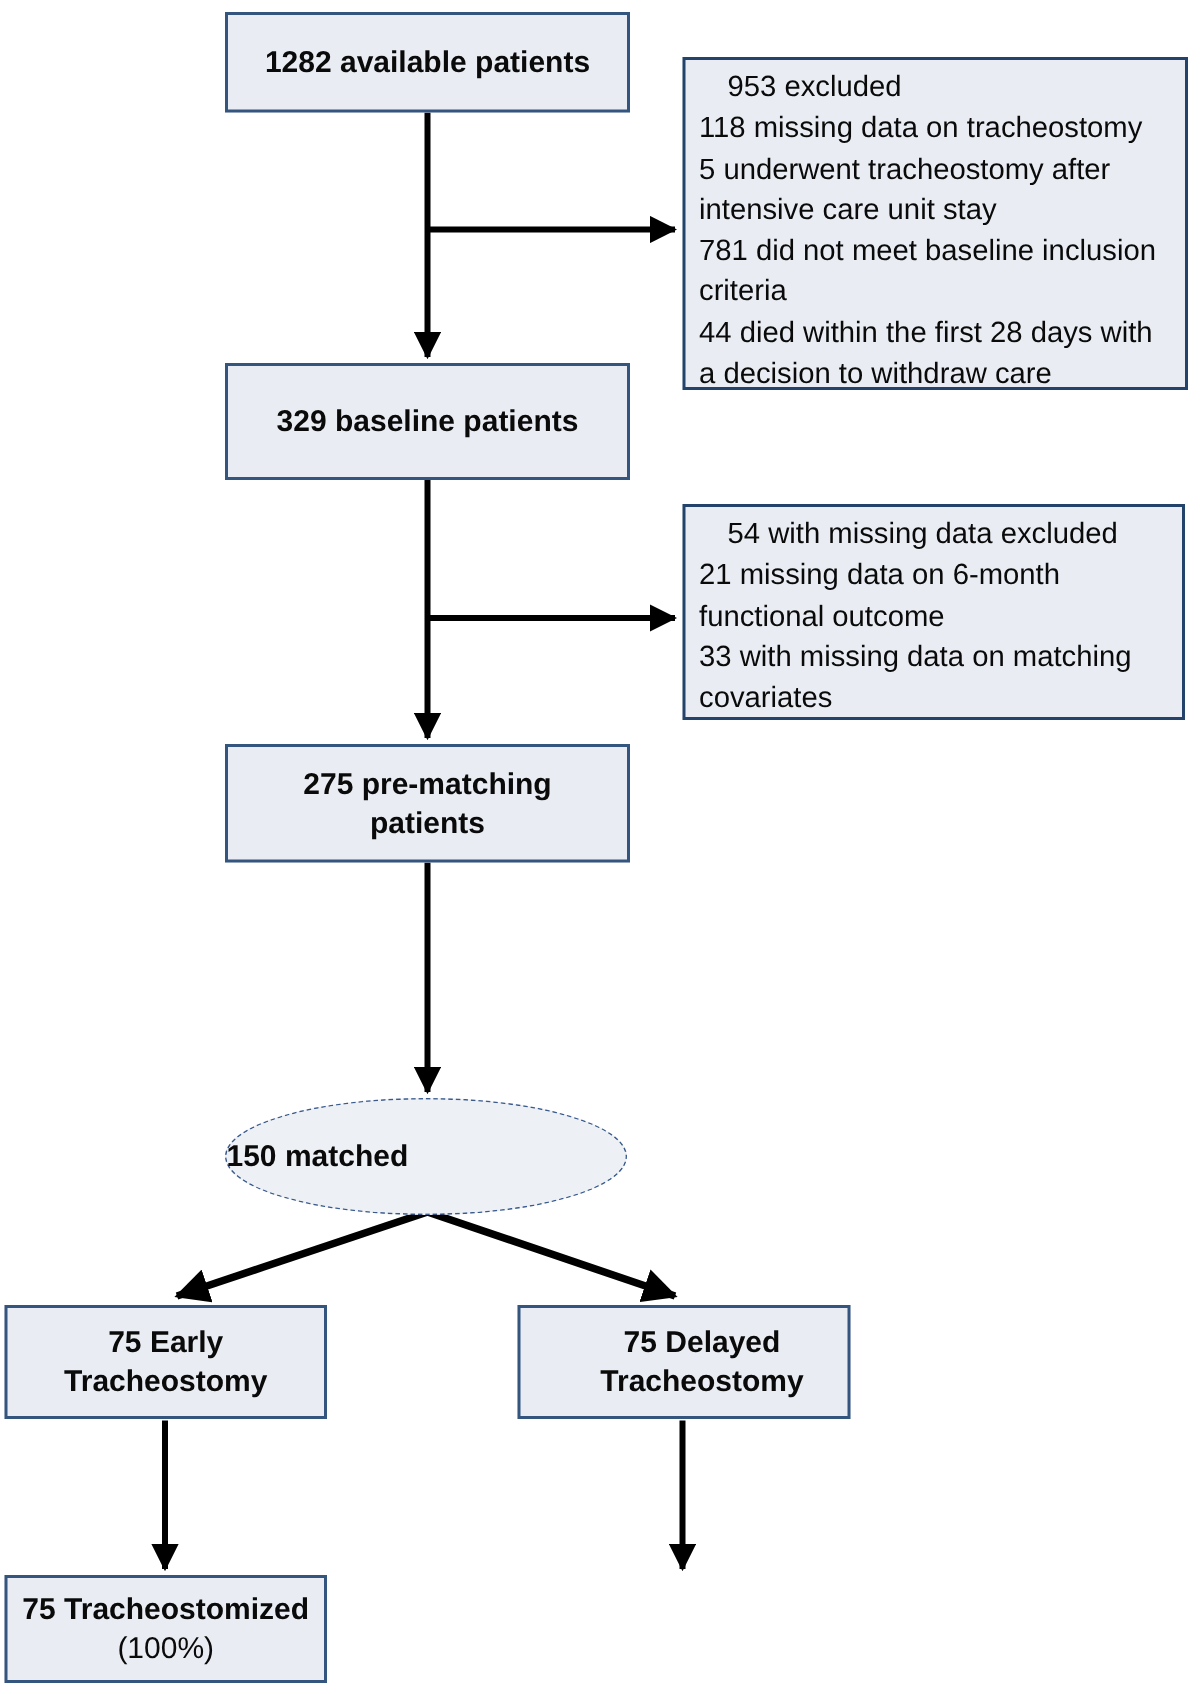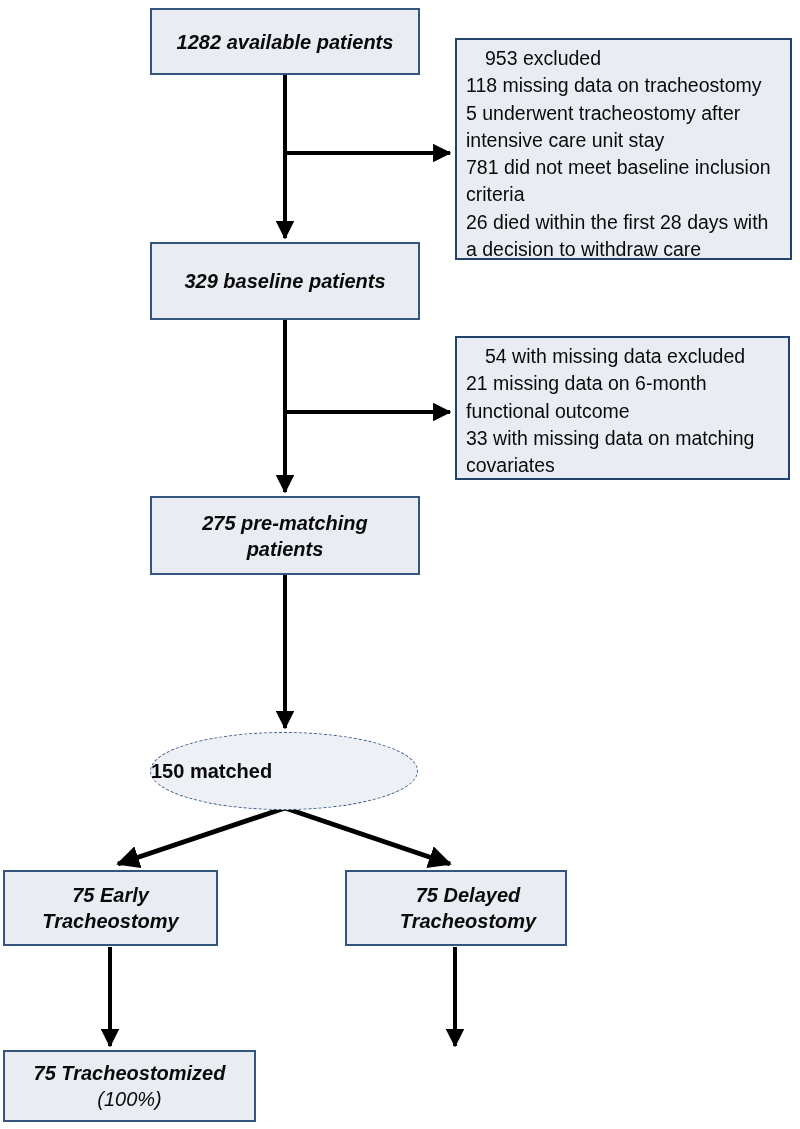--- a/index.html
+++ b/index.html
@@ -8,21 +8,20 @@
     font-family:"Liberation Sans","DejaVu Sans",sans-serif;color:#0a0a0a;
     overflow:hidden;
   }
   .canvas{position:absolute;inset:0;width:800px;height:1129px;}
   .arrow-layer{position:absolute;left:0;top:0;z-index:1;}
   .node{
     position:absolute;z-index:2;box-sizing:border-box;
     background:#e9edf3;border:2px solid #34557e;
     display:flex;flex-direction:column;align-items:center;justify-content:center;
     text-align:center;
-    font-style:italic;
   }
   .node .lbl{font-weight:bold;font-size:20px;line-height:26px;}
   .side-box{
     position:absolute;z-index:2;box-sizing:border-box;
     background:#e9edf3;border:2px solid #24436b;
     text-align:left;padding:5px 8px 4px 9px;
     font-size:19.5px;line-height:27.3px;
   }
   .side-box .title{font-weight:normal;margin-left:19px;}
   .ellipse{
@@ -57,21 +56,21 @@
 
   <div class="node" style="left:150px;top:8px;width:270px;height:67px;">
     <div class="lbl">1282 available patients</div>
   </div>
 
   <div class="side-box" style="left:455px;top:38px;width:337px;height:222px;">
     <span class="title">953 excluded</span>
     <div>118 missing data on tracheostomy</div>
     <div>5 underwent tracheostomy after intensive care unit stay</div>
     <div>781 did not meet baseline inclusion criteria</div>
-    <div>26 died within the first 28 days with a decision to withdraw care</div>
+    <div>44 died within the first 28 days with a decision to withdraw care</div>
   </div>
 
   <div class="node" style="left:150px;top:242px;width:270px;height:78px;text-align:right;">
     <div class="lbl">329 baseline patients</div>
   </div>
 
   <div class="side-box" style="left:455px;top:336px;width:335px;height:144px;">
     <span class="title">54 with missing data excluded</span>
     <div>21 missing data on 6-month functional outcome</div>
     <div>33 with missing data on matching covariates</div>
@@ -89,19 +88,19 @@
   <div class="node" style="left:3px;top:870px;width:215px;height:76px;">
     <div class="lbl">75 Early</div>
     <div class="lbl">Tracheostomy</div>
   </div>
 
   <div class="node" style="left:345px;top:870px;width:222px;height:76px;padding-left:24px;">
     <div class="lbl">75 Delayed</div>
     <div class="lbl">Tracheostomy</div>
   </div>
 
-  <div class="node" style="left:3px;top:1050px;width:253px;height:72px;">
+  <div class="node" style="left:3px;top:1050px;width:215px;height:72px;">
     <div class="lbl">75 Tracheostomized</div>
     <div class="lbl" style="font-weight:normal;">(100%)</div>
   </div>
 
 
 </div>
 
 </body></html>

